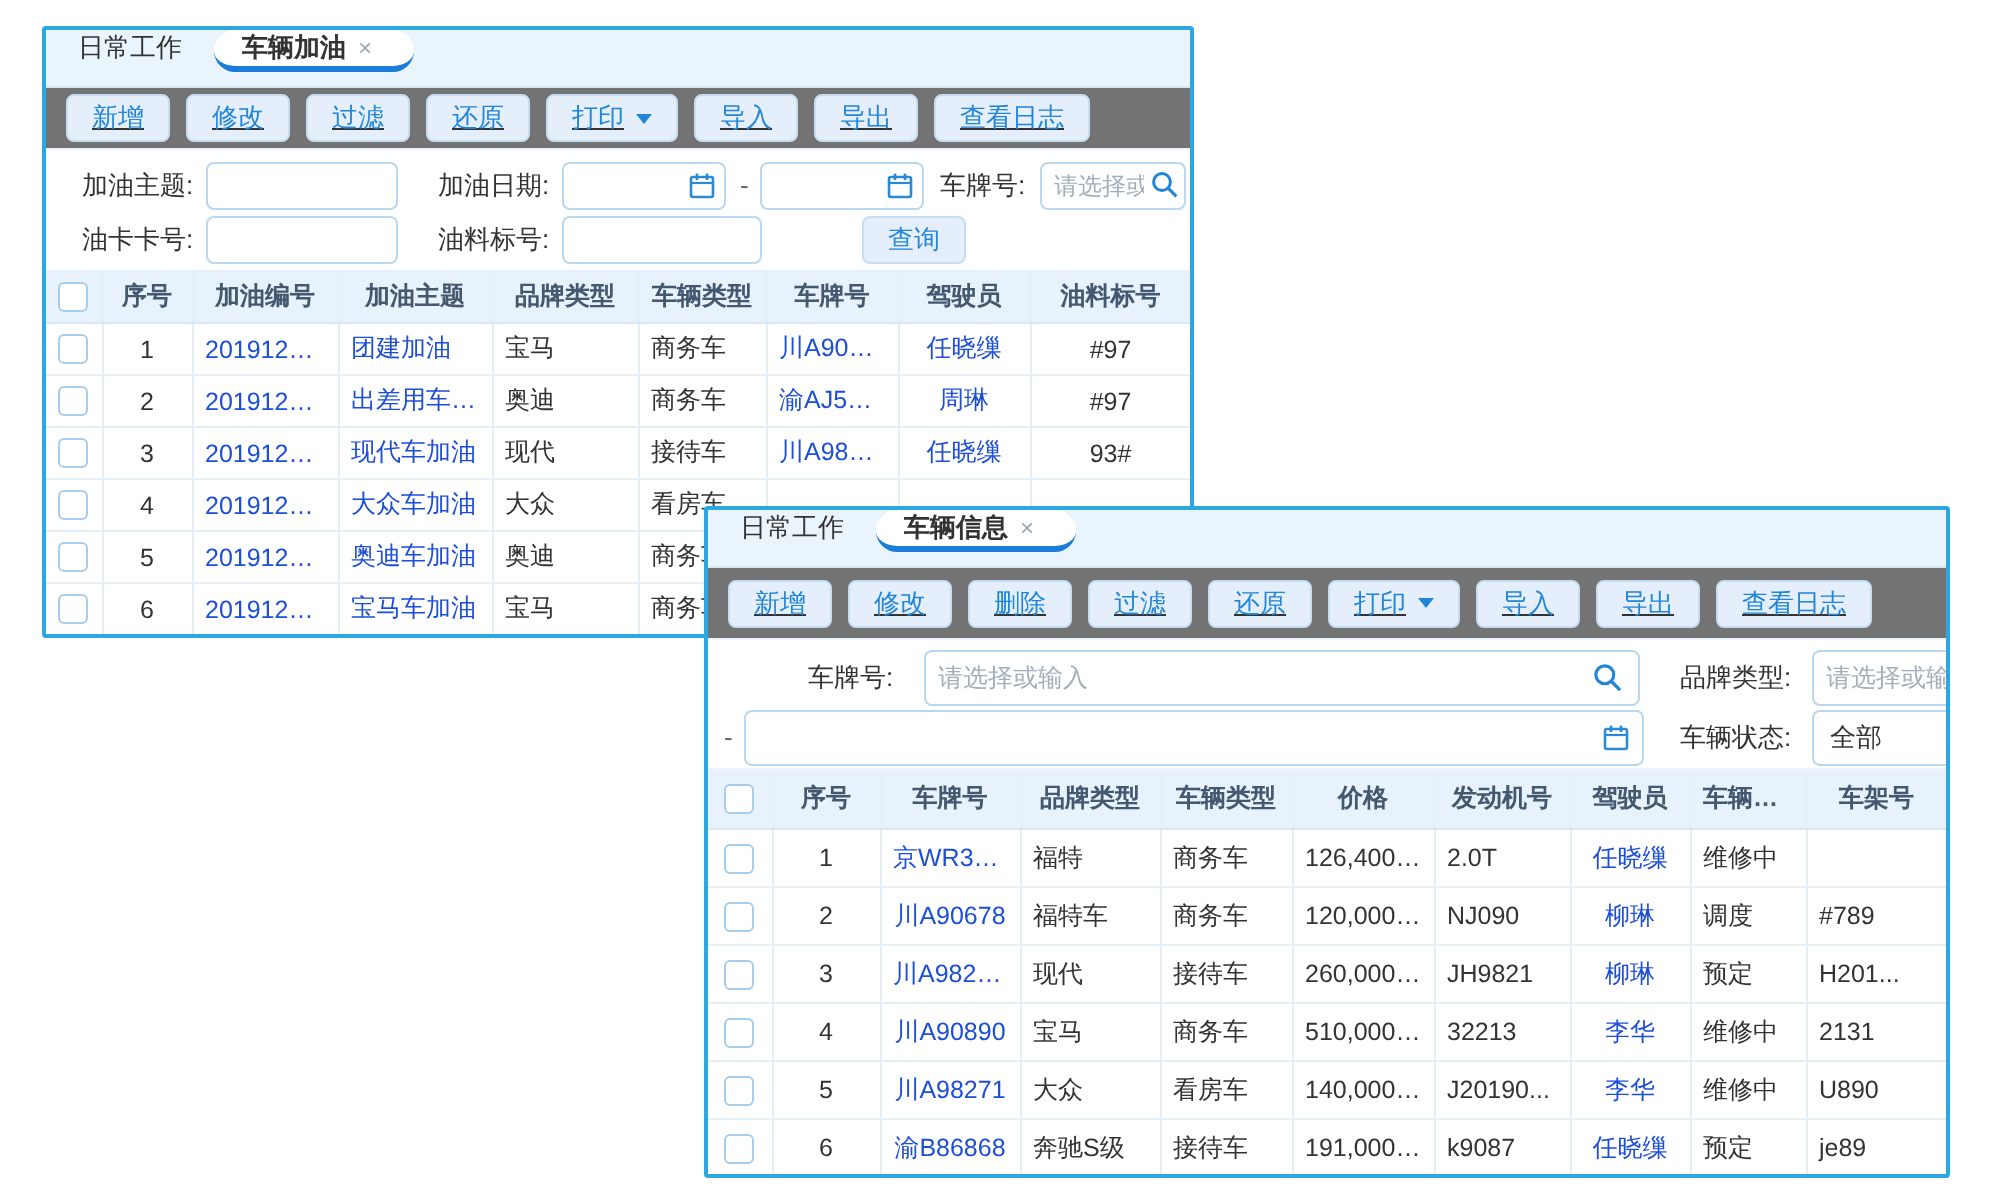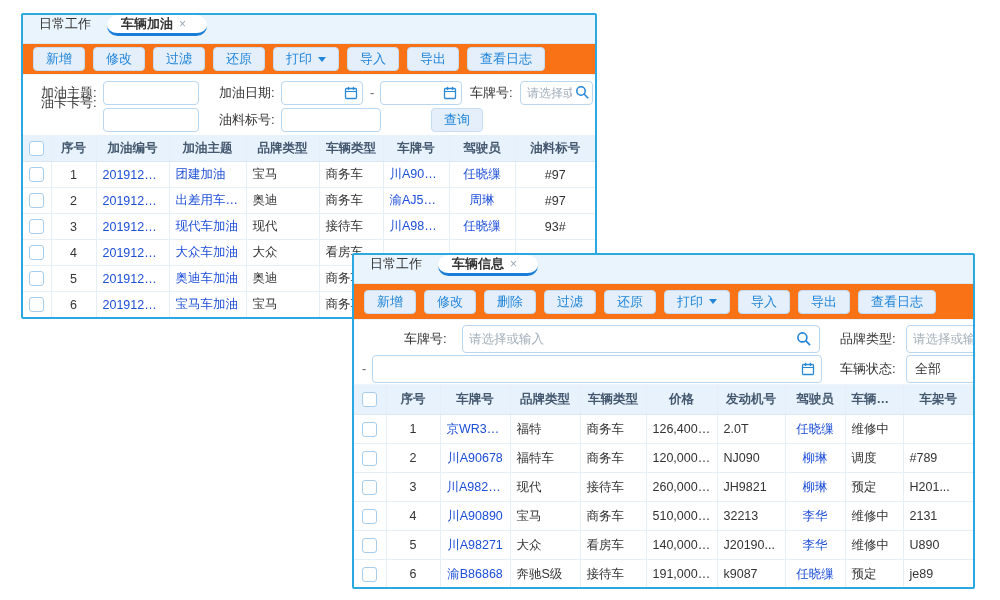--- a/index.html
+++ b/index.html
@@ -10,21 +10,21 @@
   .panel{position:absolute;background:#fff;border:2px solid #2ba8e2;border-radius:2px;
          overflow:hidden;box-sizing:border-box;}
   .panel.back{left:21px;top:13px;width:576px;height:306px;z-index:1;}
   .panel.front{left:352px;top:253px;width:623px;height:336px;z-index:2;}
 
   .tabbar{height:28px;background:#eaf4fc;border-bottom:1px solid #d8e7f4;display:flex;align-items:flex-start;}
   .tab{display:flex;align-items:center;padding:0 16px;font-size:13px;color:#333;cursor:pointer;}
   .tab.active{background:#fff;font-weight:bold;border-bottom:3px solid #1a7ed9;margin-bottom:-1px;padding:0 21px 0 14px;border-radius:13px;}
   .tab .close{color:#9aa7b4;font-weight:normal;font-size:12px;margin-left:6px;align-self:flex-start;line-height:12px;margin-top:3px;cursor:pointer;}
 
-  .toolbar{display:flex;align-items:center;gap:8px;padding:0 10px;background:#f97316;border-bottom:1px solid #ecf3fa;}
+  .toolbar{display:flex;align-items:center;gap:8px;padding:0 10px;background:#737373;border-bottom:1px solid #ecf3fa;text-decoration:underline;}
   .back .toolbar{height:30px;}
   .front .toolbar{height:35px;}
   .tbtn{display:inline-flex;align-items:center;gap:6px;height:24px;padding:0 12px;
         background:#e4effb;border:1px solid #c4ddf3;border-radius:4px;color:#2285d8;
         font-size:13px;font-family:inherit;cursor:pointer;white-space:nowrap;}
   .caret{width:0;height:0;border-left:4px solid transparent;border-right:4px solid transparent;
          border-top:5px solid #2285d8;display:inline-block;}
 
   .formarea{position:relative;background:#fff;}
   .back .formarea{height:60px;}
@@ -115,21 +115,21 @@
       <line x1="9.5" y1="0.8" x2="9.5" y2="4" stroke="#2b8ad6" stroke-width="1.3"></line>
       <line x1="2" y1="5.5" x2="12" y2="5.5" stroke="#2b8ad6" stroke-width="1.1"></line>
     </svg>
     <label class="lb" style="left:447px;top:6px">车牌号:</label>
     <input class="ipt" style="left: 497px; top: 6px; width: 73px; padding-right: 20px;" placeholder="请选择或输入">
     <svg class="icon-abs" style="left:552px;top:10px" width="15" height="15" viewBox="0 0 15 15">
       <circle cx="6" cy="6" r="4.2" fill="none" stroke="#2285d8" stroke-width="1.5"></circle>
       <line x1="9.3" y1="9.3" x2="13.2" y2="13.2" stroke="#2285d8" stroke-width="1.6"></line>
     </svg>
 
-    <label class="lb" style="left:18px;top:16px">油卡卡号:</label>
+    <label class="lb" style="left:18px;top:33px">油卡卡号:</label>
     <input class="ipt" style="left: 80px; top: 33px; width: 96px;">
     <label class="lb" style="left:196px;top:33px">油料标号:</label>
     <input class="ipt" style="left: 258px; top: 33px; width: 100px;">
     <button class="tbtn" style="position:absolute;left:408px;top:33px">
       <span>查询</span>
     </button>
   </div>
 
   <table class="grid">
       <colgroup>

